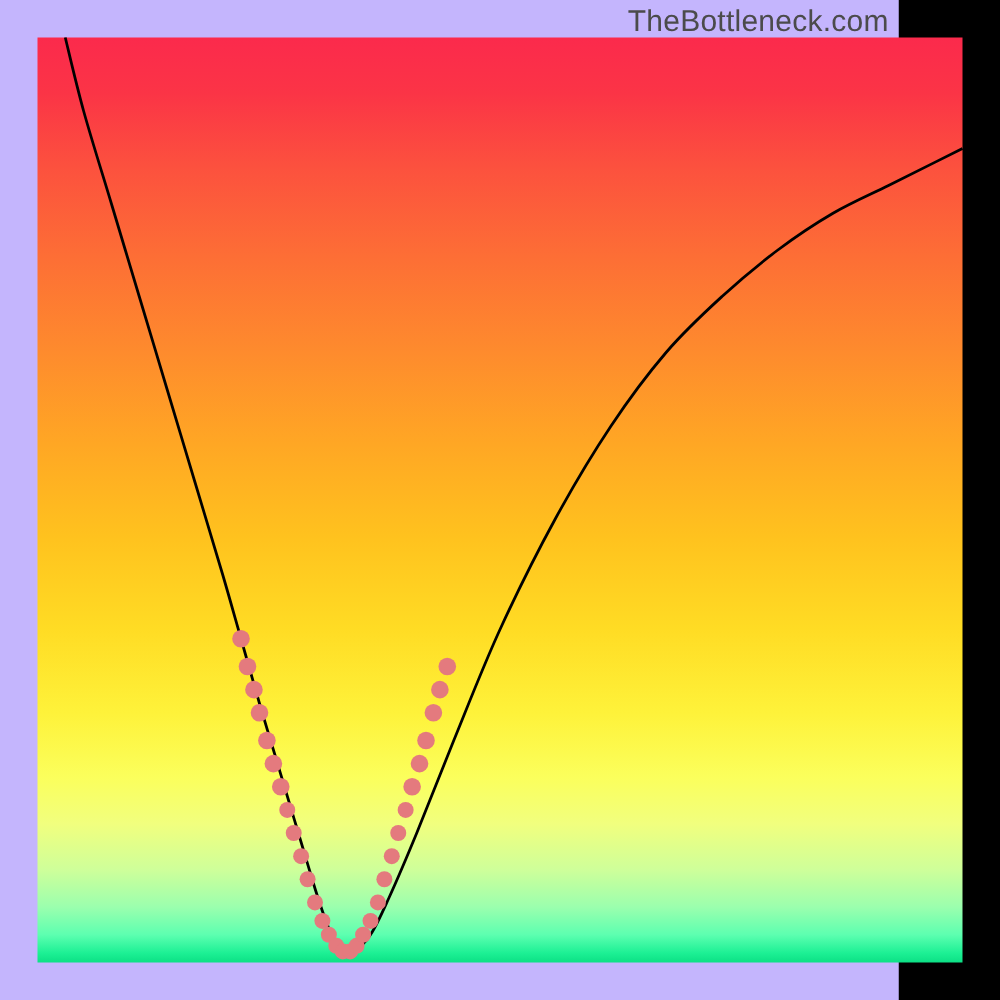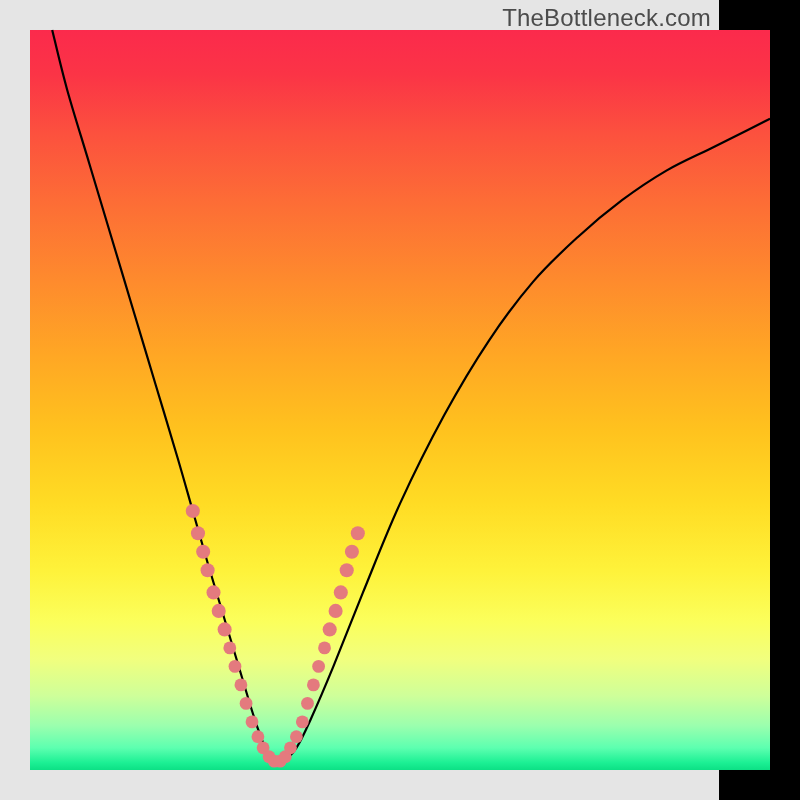--- a/index.html
+++ b/index.html
@@ -10,21 +10,21 @@
     overflow: hidden;
     background: #000;
     font-family: Arial, Helvetica, sans-serif;
   }
   .frame {
     position: absolute;
     left: 0;
     top: 0;
     width: 719px;
     height: 800px;
-    background: #e5e5e5;
+    background: #c4b5fd;
   }
   .plot {
     position: absolute;
     left: 30px;
     top: 30px;
     width: 740px;
     height: 740px;
     
     background: linear-gradient(
       to bottom,

